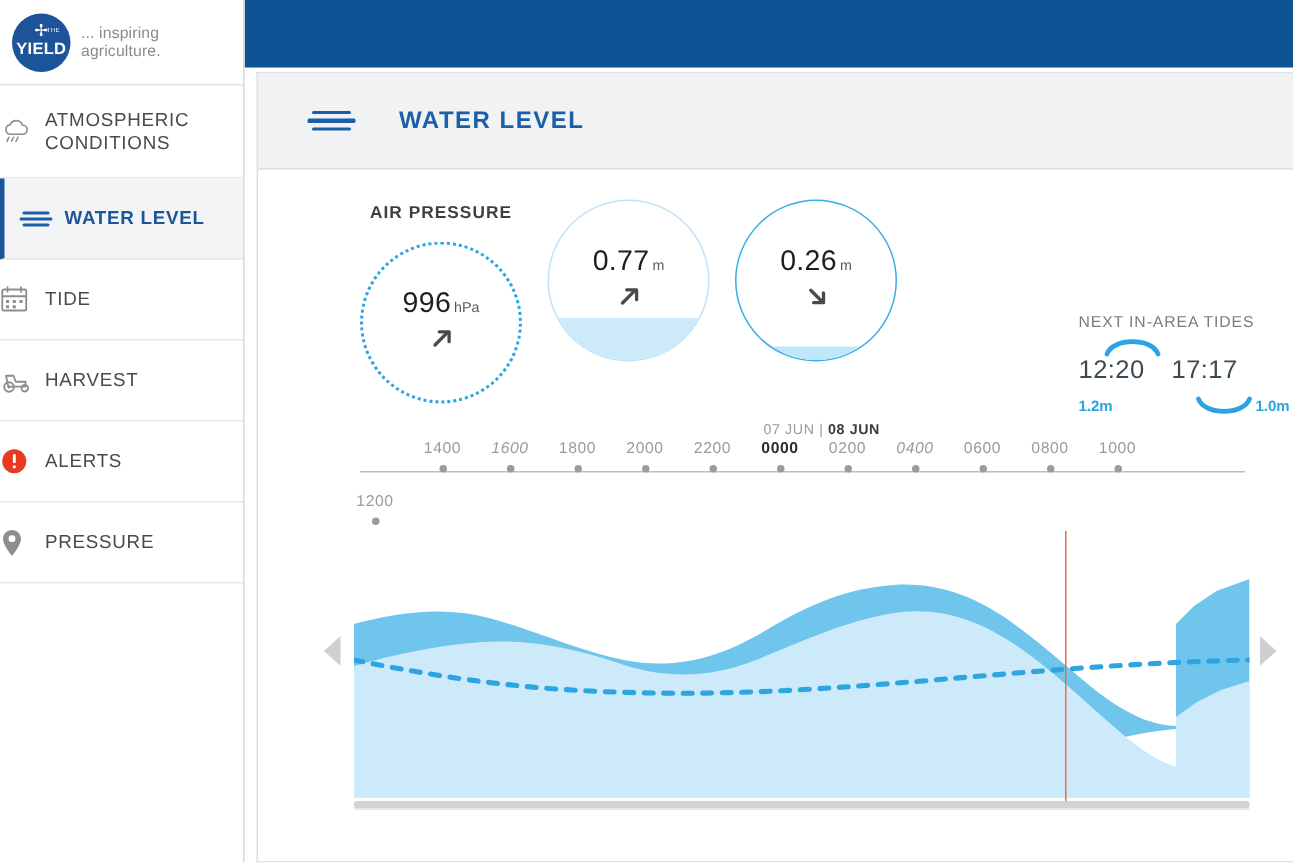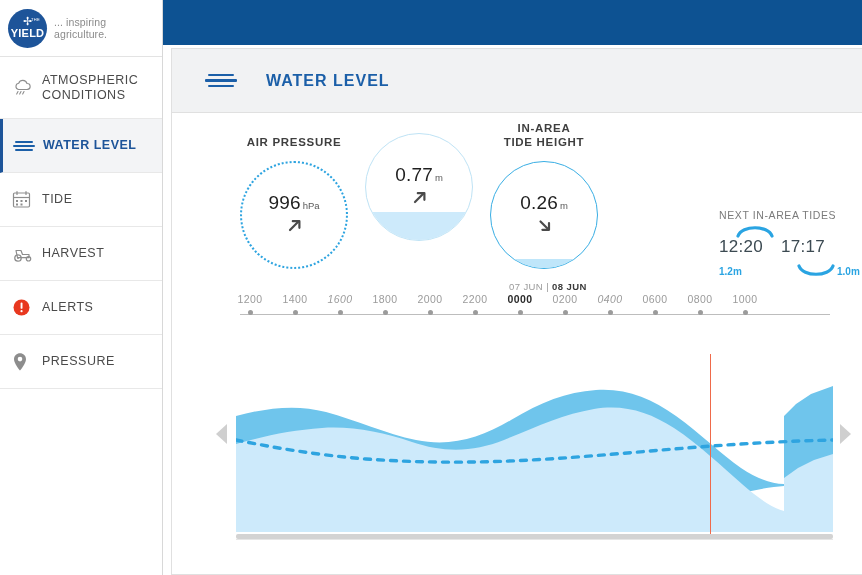--- a/index.html
+++ b/index.html
@@ -44,21 +44,21 @@
     position:absolute; bottom:9px; left:0; right:0; text-align:center;
     color:#fff; font-size:11px; font-weight:bold; letter-spacing:.2px;
     line-height:11px;
   }
   .tagline {
     margin-left: 7px; font-size: 10.5px; color: #8b8b8b; letter-spacing: .1px;
   }
 
   .nav-item {
     display: flex; align-items: center; height: 54px;
-    border-bottom: 1px solid #e8e8e8; padding-left: 12px;
+    border-bottom: 1px solid #e8e8e8; padding-left: 0;
     cursor: pointer; color: #4a4a4a;
   }
   .nav-item.tall { height: 62px; }
   .nav-item.active { background: #f3f4f6; }
   .nav-item.active .nav-label { color: #1d5499; font-weight: bold; }
   .nav-item.active { border-left: 3px solid #1d5499; padding-left: 10px; }
   .nav-icon {
     width: 30px; flex: 0 0 30px; display: flex; align-items: center;
     justify-content: flex-start; color: #8d8d8d;
   }
@@ -314,22 +314,20 @@
               <svg width="17" height="17" viewBox="0 0 17 17">
                 <path d="M4 13L12.2 4.8" stroke="#4a4a4a" stroke-width="2.2" stroke-linecap="round"></path>
                 <path d="M6.8 4.2h6.6v6.6" fill="none" stroke="#4a4a4a" stroke-width="2.2" stroke-linecap="round" stroke-linejoin="round"></path>
               </svg>
             </div>
           </div>
         </div>
       </div>
 
       <div class="gauge" style="left:292px; top:8px; width:160px;">
-        <div class="gauge-label">IN-AREA
-TIDE HEIGHT</div>
         <div class="dial ring-blue">
           <div class="fill mid" style="height:10%;"></div>
           <div class="dial-inner">
             <div>
               <span class="dial-value">0.26</span><span class="dial-unit">m</span>
             </div>
             <div class="dial-arrow">
               <svg width="17" height="17" viewBox="0 0 17 17">
                 <path d="M4.5 4.5L12.5 12.5" stroke="#4a4a4a" stroke-width="2.2" stroke-linecap="round"></path>
                 <path d="M13 6.2v6.6H6.4" fill="none" stroke="#4a4a4a" stroke-width="2.2" stroke-linecap="round" stroke-linejoin="round"></path>
@@ -361,21 +359,21 @@
     </div>
 
     <div class="timeline">
       <div class="date-label">
         <span>07 JUN</span>
         <span>|</span>
         <b>08 JUN</b>
       </div>
       <div class="axis-line"></div>
 
-      <div class="tick" style="left:56px;">
+      <div class="tick" style="left:56px;margin-top:35px;">
           <span>1200</span>
           <div class="dot"></div>
         </div>
       <div class="tick" style="left:101px;">
           <span>1400</span>
           <div class="dot"></div>
         </div>
       <div class="tick" style="left:146px;font-style:italic;">
           <span>1600</span>
           <div class="dot"></div>

